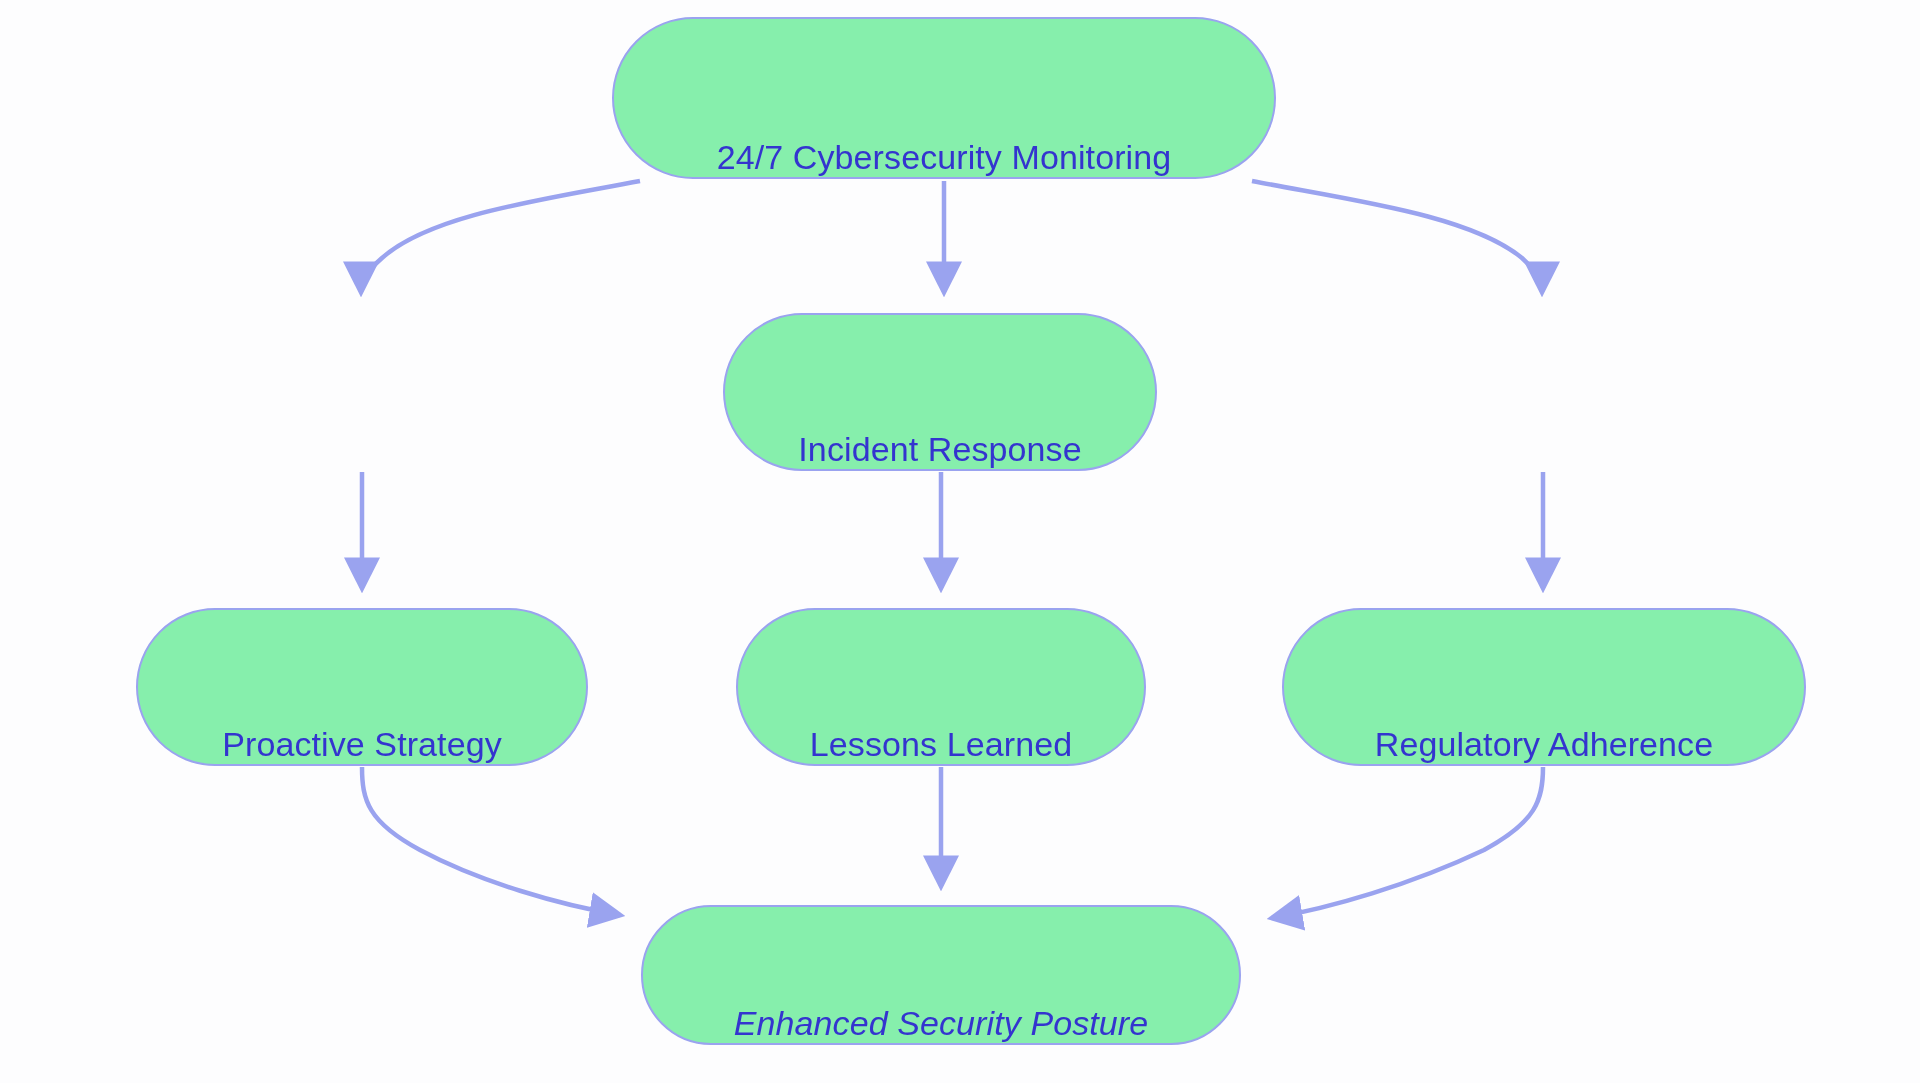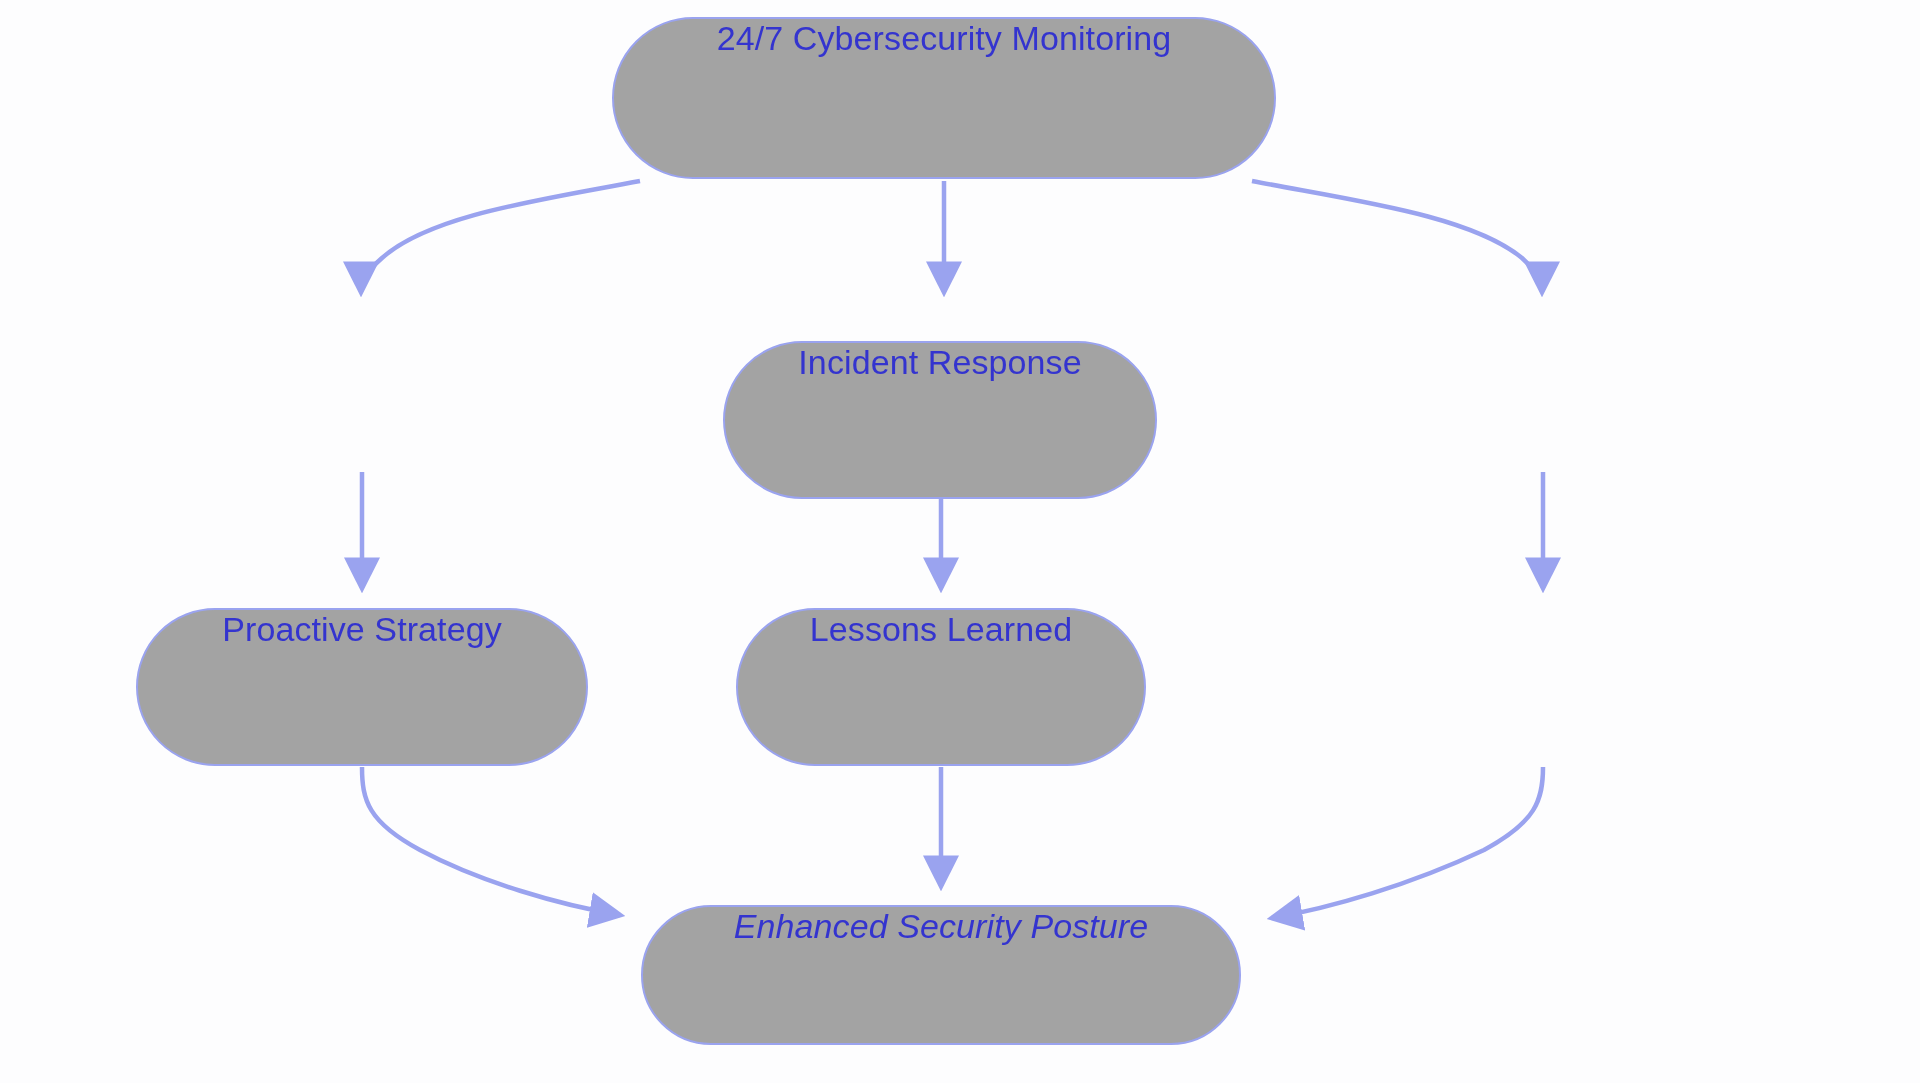--- a/index.html
+++ b/index.html
@@ -23,23 +23,23 @@
     left: 0;
     top: 0;
     width: 1920px;
     height: 1083px;
     pointer-events: none;
   }
   .node {
     position: absolute;
     box-sizing: border-box;
     display: flex;
-    align-items: flex-start;
+    align-items: flex-end;
     justify-content: center;
-    background: #a3a3a3;
+    background: #86efac;
     border: 2px solid #9aa3ef;
     border-radius: 9999px;
     color: #3434cf;
     font-size: 34px;
     font-weight: 400;
     letter-spacing: 0.1px;
     line-height: 1.15;
     white-space: nowrap;
     text-align: center;
   }
@@ -83,31 +83,34 @@
 
       <path d="M 1543 767 C 1543 800, 1536 822, 1484 850 C 1410 885, 1330 908, 1272 918" marker-end="url(#arrowhead)"></path>
     </g>
   </svg>
 
   <div class="node" style="left:612px; top:17px; width:664px; height:162px;">
     <span class="node-label">24/7 Cybersecurity Monitoring</span>
   </div>
 
 
-  <div class="node" style="left:723px; top:313px; width:434px; height:158px;margin-top:28px;">
+  <div class="node" style="left:723px; top:313px; width:434px; height:158px;">
     <span class="node-label">Incident Response</span>
   </div>
 
 
   <div class="node" style="left:136px; top:608px; width:452px; height:158px;">
     <span class="node-label">Proactive Strategy</span>
   </div>
 
   <div class="node" style="left:736px; top:608px; width:410px; height:158px;">
     <span class="node-label">Lessons Learned</span>
   </div>
 
+  <div class="node" style="left:1282px; top:608px; width:524px; height:158px;">
+    <span class="node-label">Regulatory Adherence</span>
+  </div>
 
   <div class="node" style="left:641px; top:905px; width:600px; height:140px;font-style:italic;">
     <span class="node-label">Enhanced Security Posture</span>
   </div>
 
 </div>
 
 </body></html>

